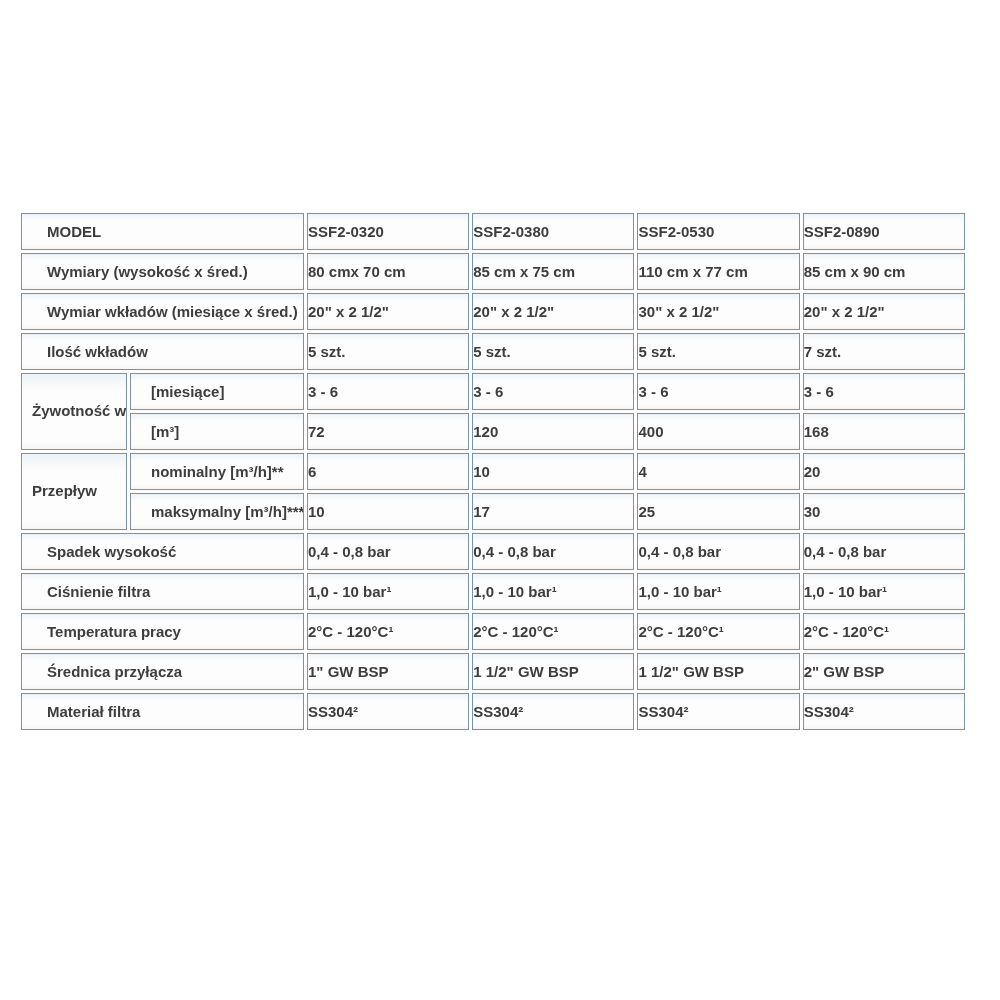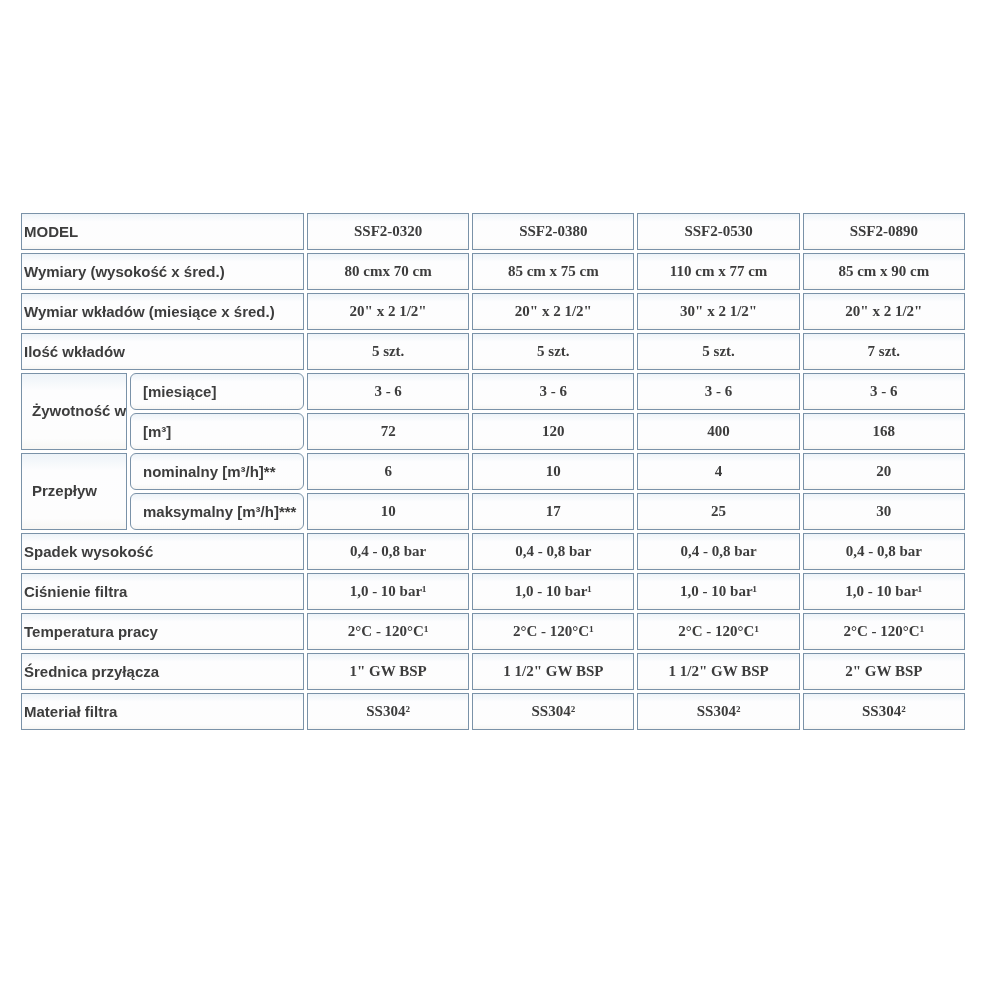--- a/index.html
+++ b/index.html
@@ -30,36 +30,34 @@
     background: linear-gradient(180deg, #edf3f8 0%, #fdfdfe 22%, #fdfdfd 86%, #f7f6f3 100%);
     color: #3d3d3d;
     font-weight: bold;
     font-size: 15px;
     vertical-align: middle;
     white-space: nowrap;
     overflow: hidden;
   }
   td.label {
     text-align: left;
-    padding-left: 2px;
+    padding-left: 25px;
   }
   td.group {
     text-align: left;
     padding-left: 10px;
     white-space: normal;
     line-height: 1.25;
   }
   td.sub {
     text-align: left;
-    padding-left: 12px;
-    border-radius: 6px;
+    padding-left: 20px;
   }
   td.val {
-    text-align: center;
-    font-family: Liberation Serif, serif;
+    text-align: left;
   }
 </style>
 </head>
 <body>
 
 <div class="page">
   <table class="spec-table">
     <colgroup>
       <col style="width:106px">
       <col style="width:174px">

